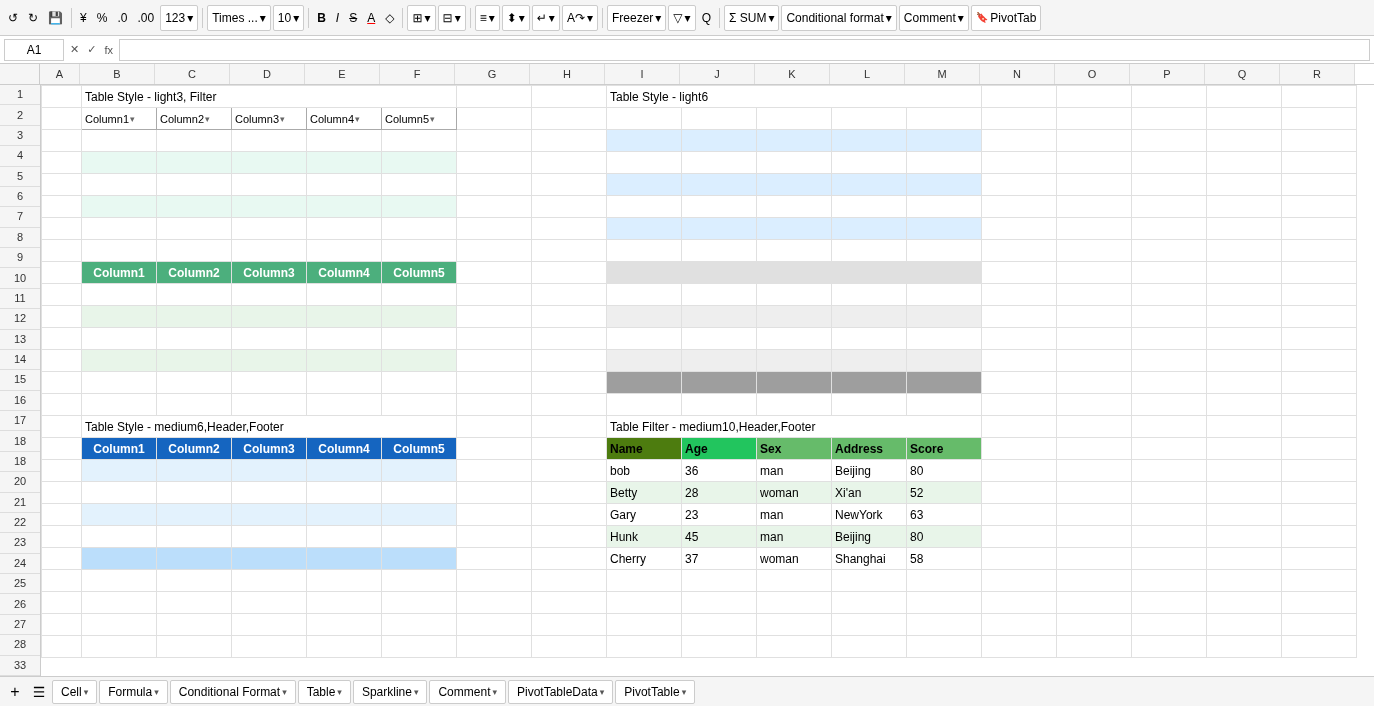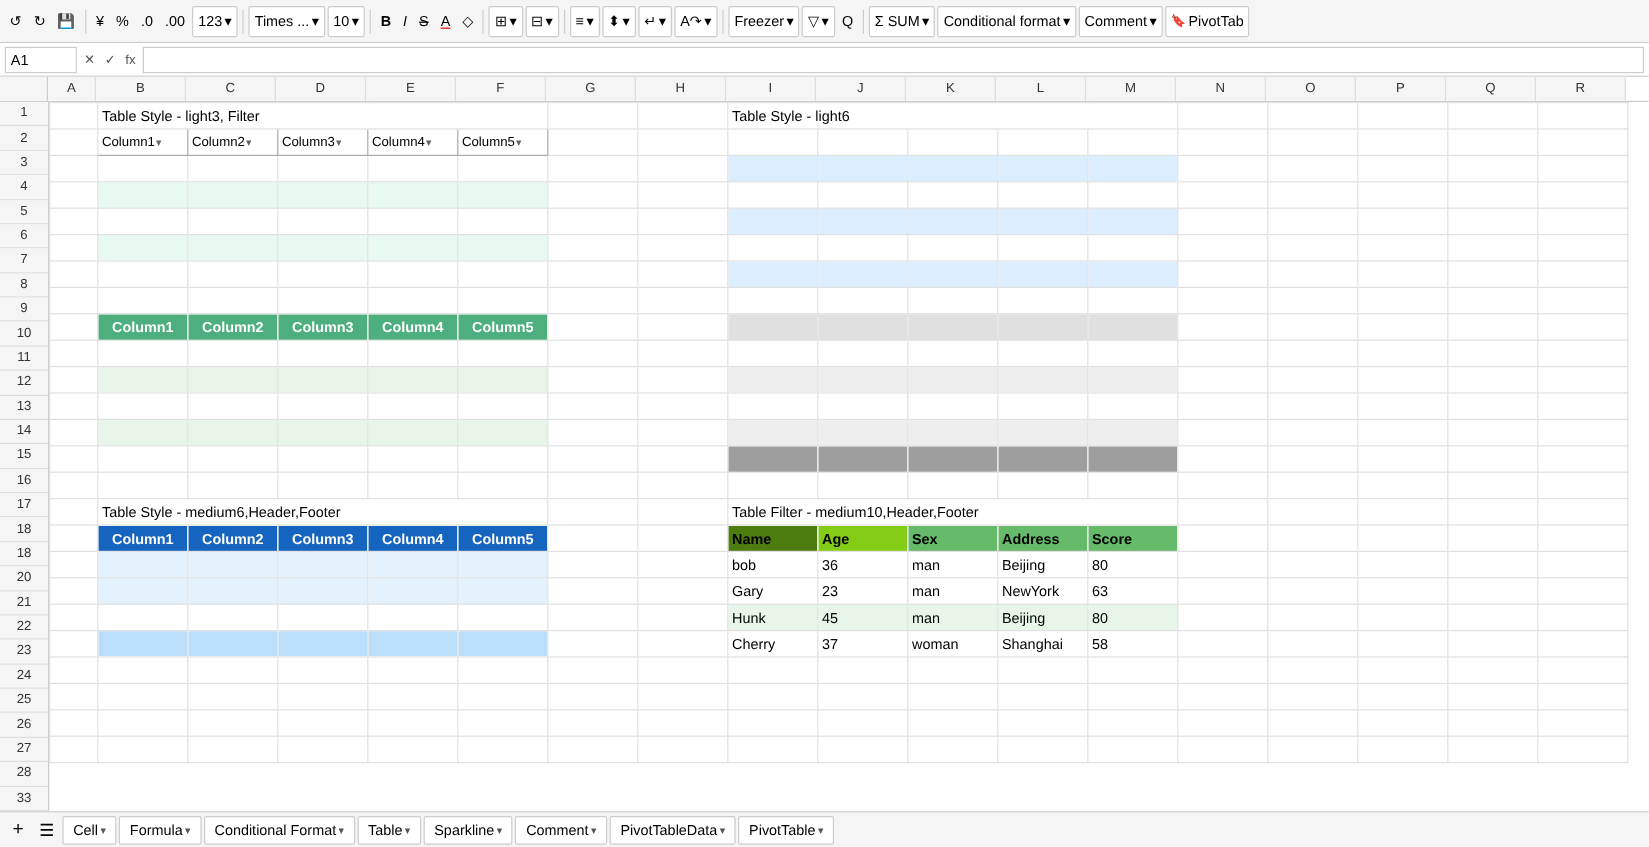--- a/index.html
+++ b/index.html
@@ -30,21 +30,21 @@
     }
 
     
     #formula-bar {
       display: flex; align-items: center; height: 28px;
       border-bottom: 1px solid #ccc; padding: 0 4px; gap: 4px;
       background: #fff;
     }
     #cell-ref {
       width: 60px; height: 22px; border: 1px solid #ccc;
-      padding: 0 4px; font-size: 12px; text-align: left;
+      padding: 0 4px; font-size: 12px; text-align: center;
     }
     .formula-icon { font-size: 11px; color: #555; padding: 0 2px; cursor: pointer; }
     #formula-input {
       flex: 1; height: 22px; border: 1px solid #ccc;
       padding: 0 4px; font-size: 12px;
     }
 
     
     #spreadsheet { display: flex; flex-direction: column; height: calc(706px - 36px - 28px - 30px); }
 
@@ -617,21 +617,21 @@
           <tr style="height:22px;">
             <td></td>
             <td style="background:#1565c0;color:#fff;font-weight:bold;text-align:center;">Column1</td>
             <td style="background:#1565c0;color:#fff;font-weight:bold;text-align:center;">Column2</td>
             <td style="background:#1565c0;color:#fff;font-weight:bold;text-align:center;">Column3</td>
             <td style="background:#1565c0;color:#fff;font-weight:bold;text-align:center;">Column4</td>
             <td style="background:#1565c0;color:#fff;font-weight:bold;text-align:center;">Column5</td>
             <td></td>
             <td></td>
             <td style="background:#4d7c0f;font-weight:bold;">Name</td>
-            <td style="background:#84cc16;font-weight:bold;margin-top:44px;">Age</td>
+            <td style="background:#22c55e;font-weight:bold;margin-top:44px;">Age</td>
             <td style="background:#66bb6a;font-weight:bold;">Sex</td>
             <td style="background:#66bb6a;font-weight:bold;">Address</td>
             <td style="background:#66bb6a;font-weight:bold;">Score</td>
             <td></td>
             <td></td>
             <td></td>
             <td></td>
             <td></td>
           </tr>
 
@@ -649,20 +649,40 @@
             <td>man</td>
             <td>Beijing</td>
             <td>80</td>
             <td></td>
             <td></td>
             <td></td>
             <td></td>
             <td></td>
           </tr>
 
+          <tr style="height:22px;">
+            <td></td>
+            <td></td>
+            <td></td>
+            <td></td>
+            <td></td>
+            <td></td>
+            <td></td>
+            <td></td>
+            <td style="background:#e8f5e9;">Betty</td>
+            <td style="background:#e8f5e9;">28</td>
+            <td style="background:#e8f5e9;">woman</td>
+            <td style="background:#e8f5e9;">Xi'an</td>
+            <td style="background:#e8f5e9;">52</td>
+            <td></td>
+            <td></td>
+            <td></td>
+            <td></td>
+            <td></td>
+          </tr>
 
           <tr style="height:22px;">
             <td></td>
             <td style="background:#e3f2fd;"></td>
             <td style="background:#e3f2fd;"></td>
             <td style="background:#e3f2fd;"></td>
             <td style="background:#e3f2fd;"></td>
             <td style="background:#e3f2fd;"></td>
             <td></td>
             <td></td>

